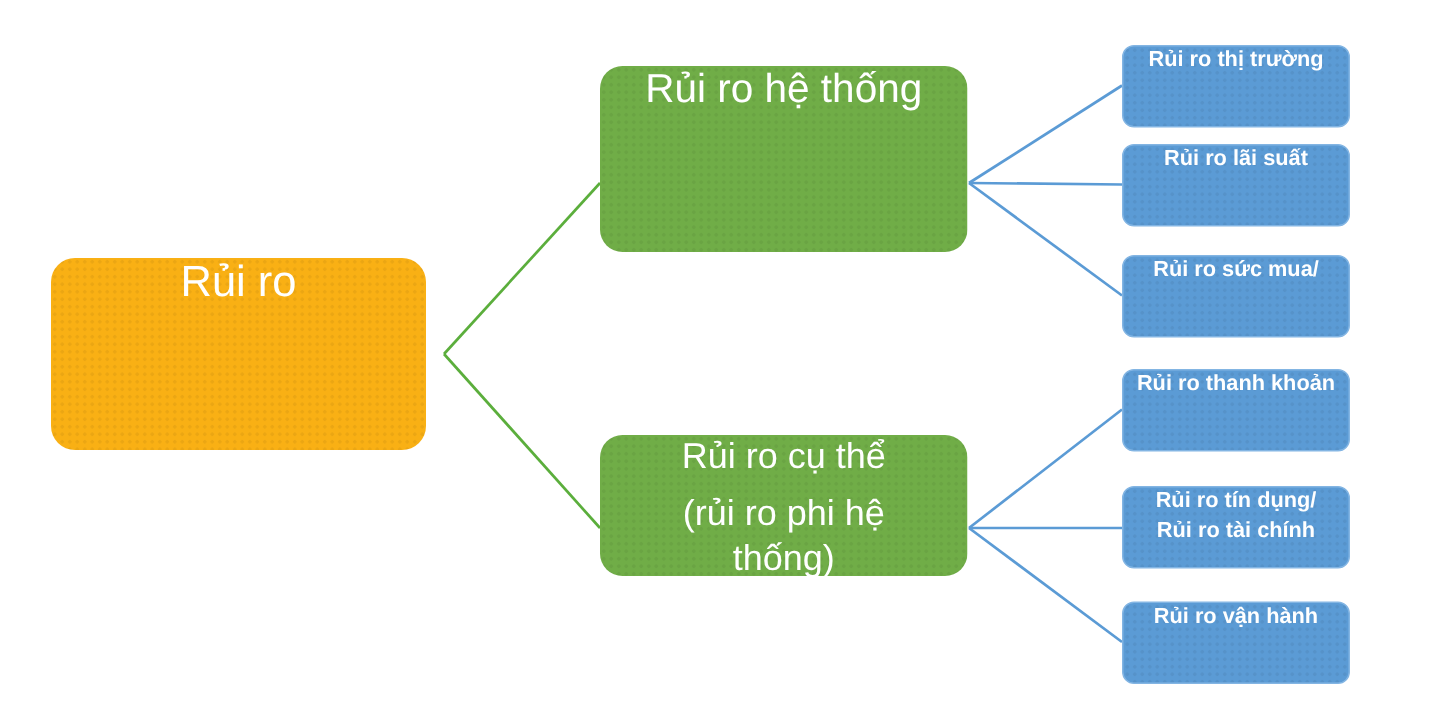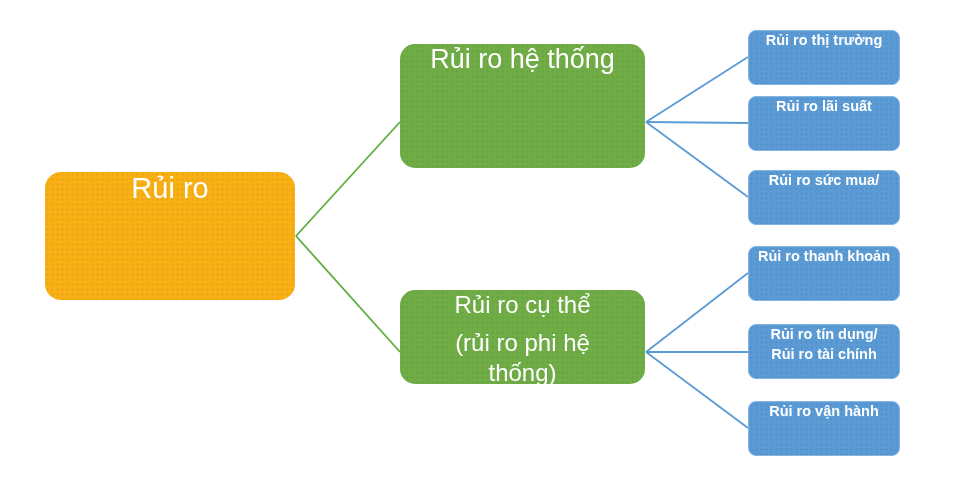--- a/index.html
+++ b/index.html
@@ -8,21 +8,21 @@
     font-family:"Liberation Sans",sans-serif;overflow:hidden;
   }
   .connector-layer{position:absolute;left:0;top:0;pointer-events:none;}
   .box{
     position:absolute;display:flex;flex-direction:column;align-items:center;justify-content:flex-start;
     text-align:center;color:#ffffff;box-sizing:border-box;
     background-image:radial-gradient(rgba(0,0,0,0.055) 1px, transparent 1.3px);
     background-size:5px 5px;
   }
   .root-box{
-    left:45px;top:172px;width:250px;height:128px;border-radius:16px;
+    left:34px;top:172px;width:250px;height:128px;border-radius:16px;
     background-color:var(--root-fill,#F9B014);font-size:29px;
   }
   .branch{
     left:400px;width:245px;border-radius:15px;
     background-color:var(--branch-fill,#70AD47);
   }
   .branch-1{top:44px;height:124px;font-size:27px;}
   .branch-2{top:290px;height:94px;font-size:24px;line-height:1.28;gap:7px;}
   .branch-2 .para{max-width:205px;}
   .leaf{

